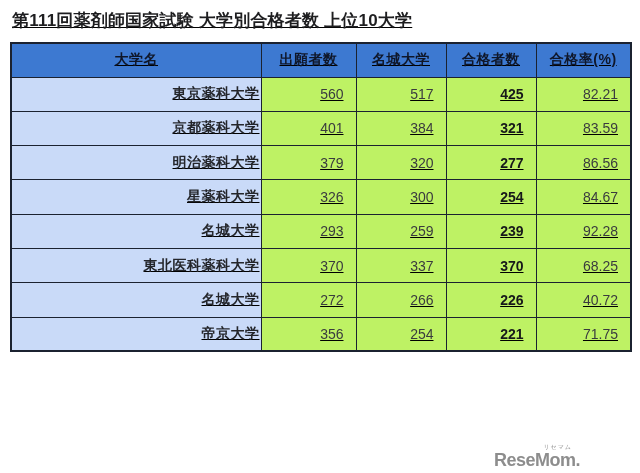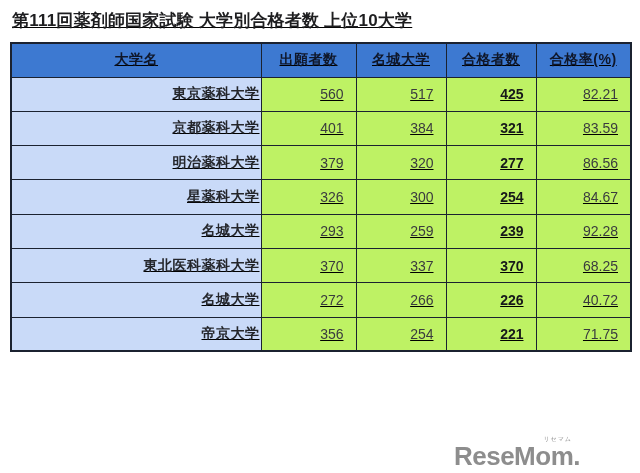--- a/index.html
+++ b/index.html
@@ -80,21 +80,21 @@
   }
   .watermark .ruby {
     display: block;
     font-size: 6px;
     color: #909090;
     letter-spacing: 1px;
     margin: 0 8px 1px 0;
   }
   .watermark .logo-text {
     display: block;
-    font-size: 26px;
+    font-size: 18px;
     font-weight: bold;
     color: #8d8d8d;
     letter-spacing: -0.5px;
   }
 </style>
 </head>
 <body>
 
 <div class="page">
 

